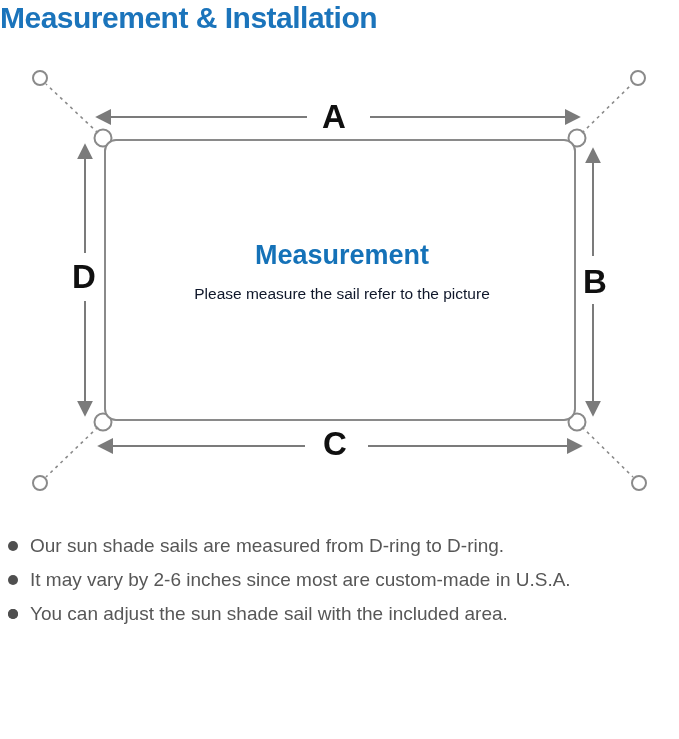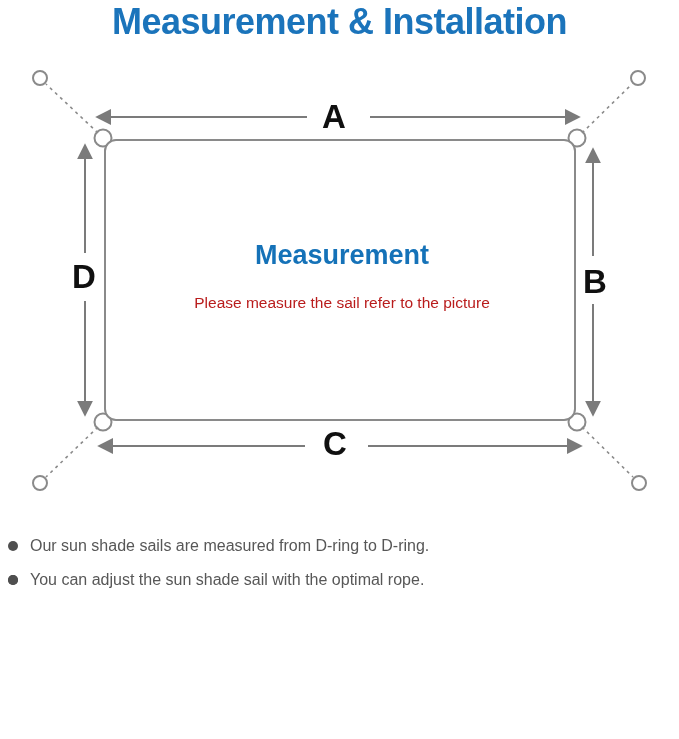--- a/index.html
+++ b/index.html
@@ -7,22 +7,21 @@
     position: relative;
     width: 679px;
     height: 739px;
     background: #ffffff;
     overflow: hidden;
     font-family: "Liberation Sans", sans-serif;
   }
   .page-title {
     position: absolute;
     top: 1px; left: 0; width: 679px;
-    text-align: center;
-    font-size: 36px;
+    font-size: 30px;
     font-weight: bold;
     color: #1b74bb;
     letter-spacing: -0.5px;
   }
   .diagram { position: absolute; top: 0; left: 0; width: 679px; height: 525px; }
   .diagram svg { position: absolute; top: 0; left: 0; }
   .dim-label {
     position: absolute;
     transform: translate(-50%, -50%);
     font-size: 33px;
@@ -34,39 +33,39 @@
     position: absolute;
     left: 342px; top: 240px;
     width: 440px;
     transform: translateX(-50%);
     text-align: center;
   }
   .center-text .measure-heading {
     font-size: 27px;
     font-weight: bold;
     color: #1572b8;
-    margin: 0 0 23px 0;
+    margin: 0 0 14px 0;
   }
   .center-text .measure-caption {
     font-size: 15.5px;
-    color: #b91c1c;
+    color: #0f172a;
     margin: 0;
   }
   .notes {
     position: absolute;
     top: 534px; left: 8px;
     width: 664px;
     margin: 0; padding: 0;
     list-style: none;
   }
   .notes li {
     position: relative;
     padding-left: 22px;
     margin-bottom: 11px;
-    font-size: 16px;
+    font-size: 19px;
     line-height: 23px;
     color: #575757;
   }
   .notes .bullet-dot {
     position: absolute;
     left: 0; top: 7px;
     width: 10px; height: 10px;
     border-radius: 50%;
     background: #4f4f4f;
   }
@@ -128,20 +127,24 @@
     </div>
   </div>
 
   <ul class="notes">
     <li>
       <span class="bullet-dot"></span>
       <span class="note-text">Our sun shade sails are measured from D-ring to D-ring.</span>
     </li>
     <li>
       <span class="bullet-dot"></span>
+      <span class="note-text">It may vary by 2-6 inches since most are custom-made in U.S.A.</span>
     </li>
     <li>
       <span class="bullet-dot"></span>
-      <span class="note-text">You can adjust the sun shade sail with the optimal rope.</span>
+    </li>
+    <li>
+      <span class="bullet-dot"></span>
+      <span class="note-text">You can adjust the sun shade sail with the included area.</span>
     </li>
   </ul>
 
 </div>
 
 </body></html>

